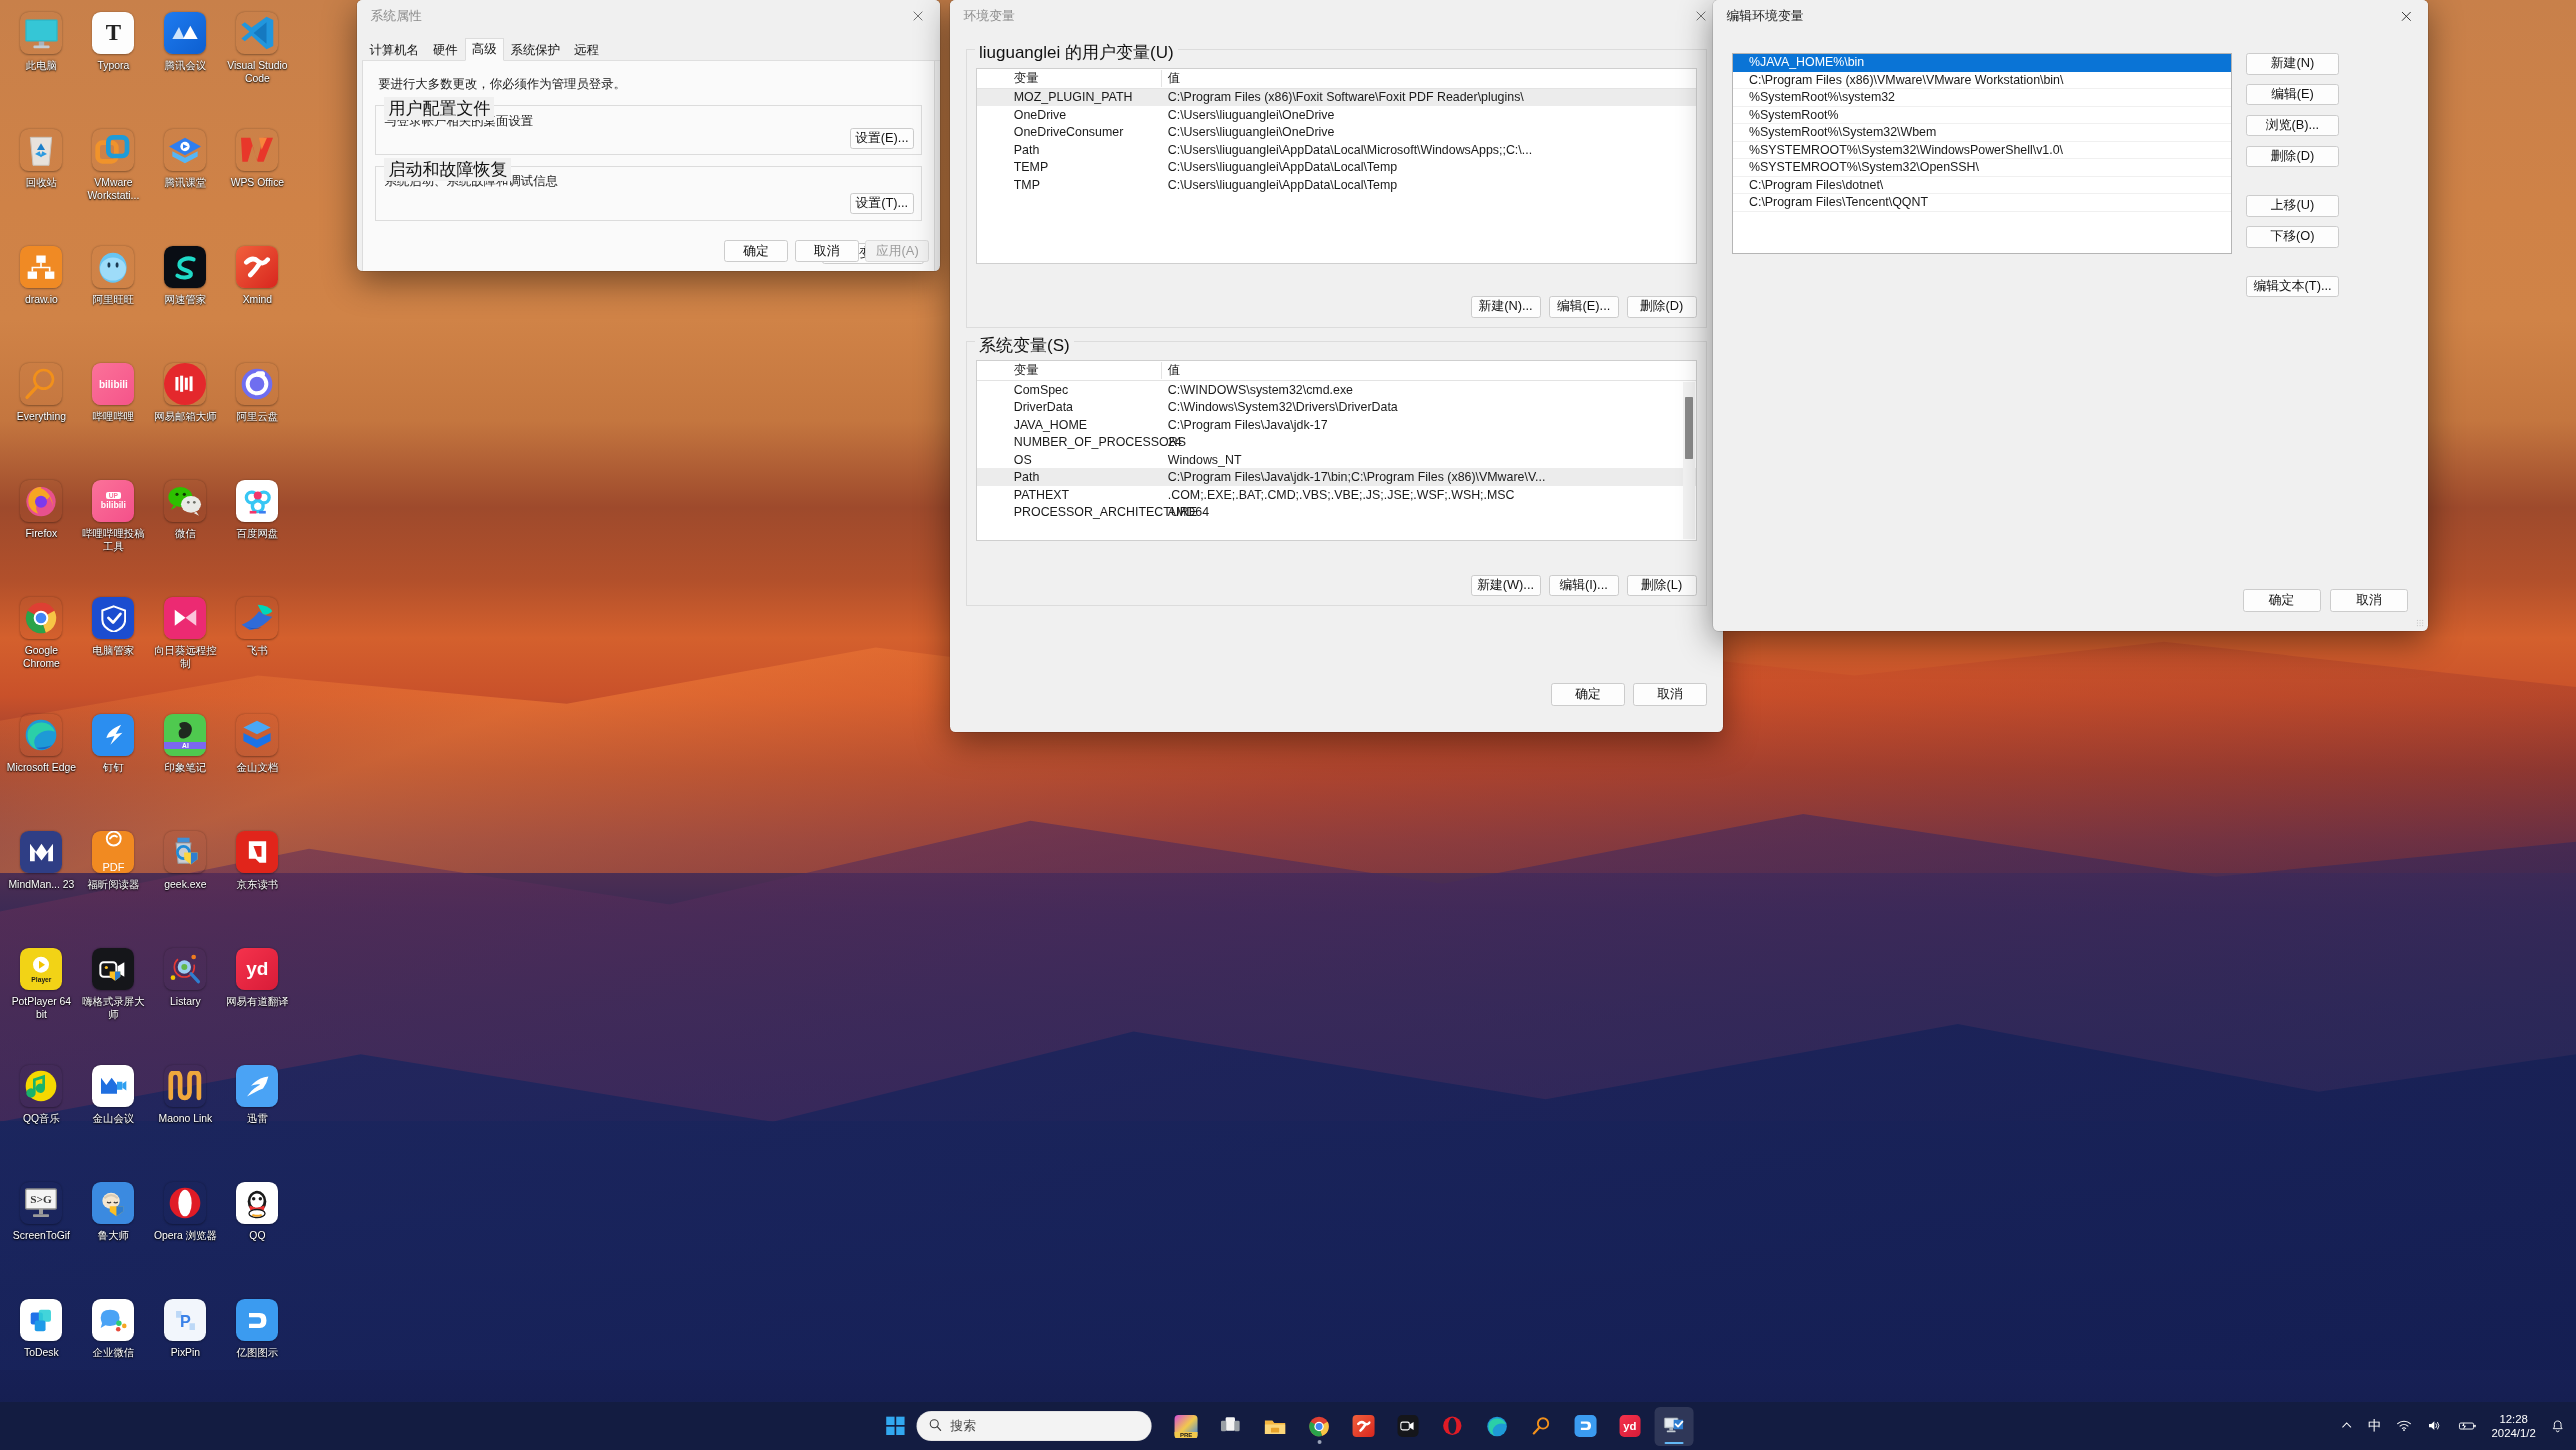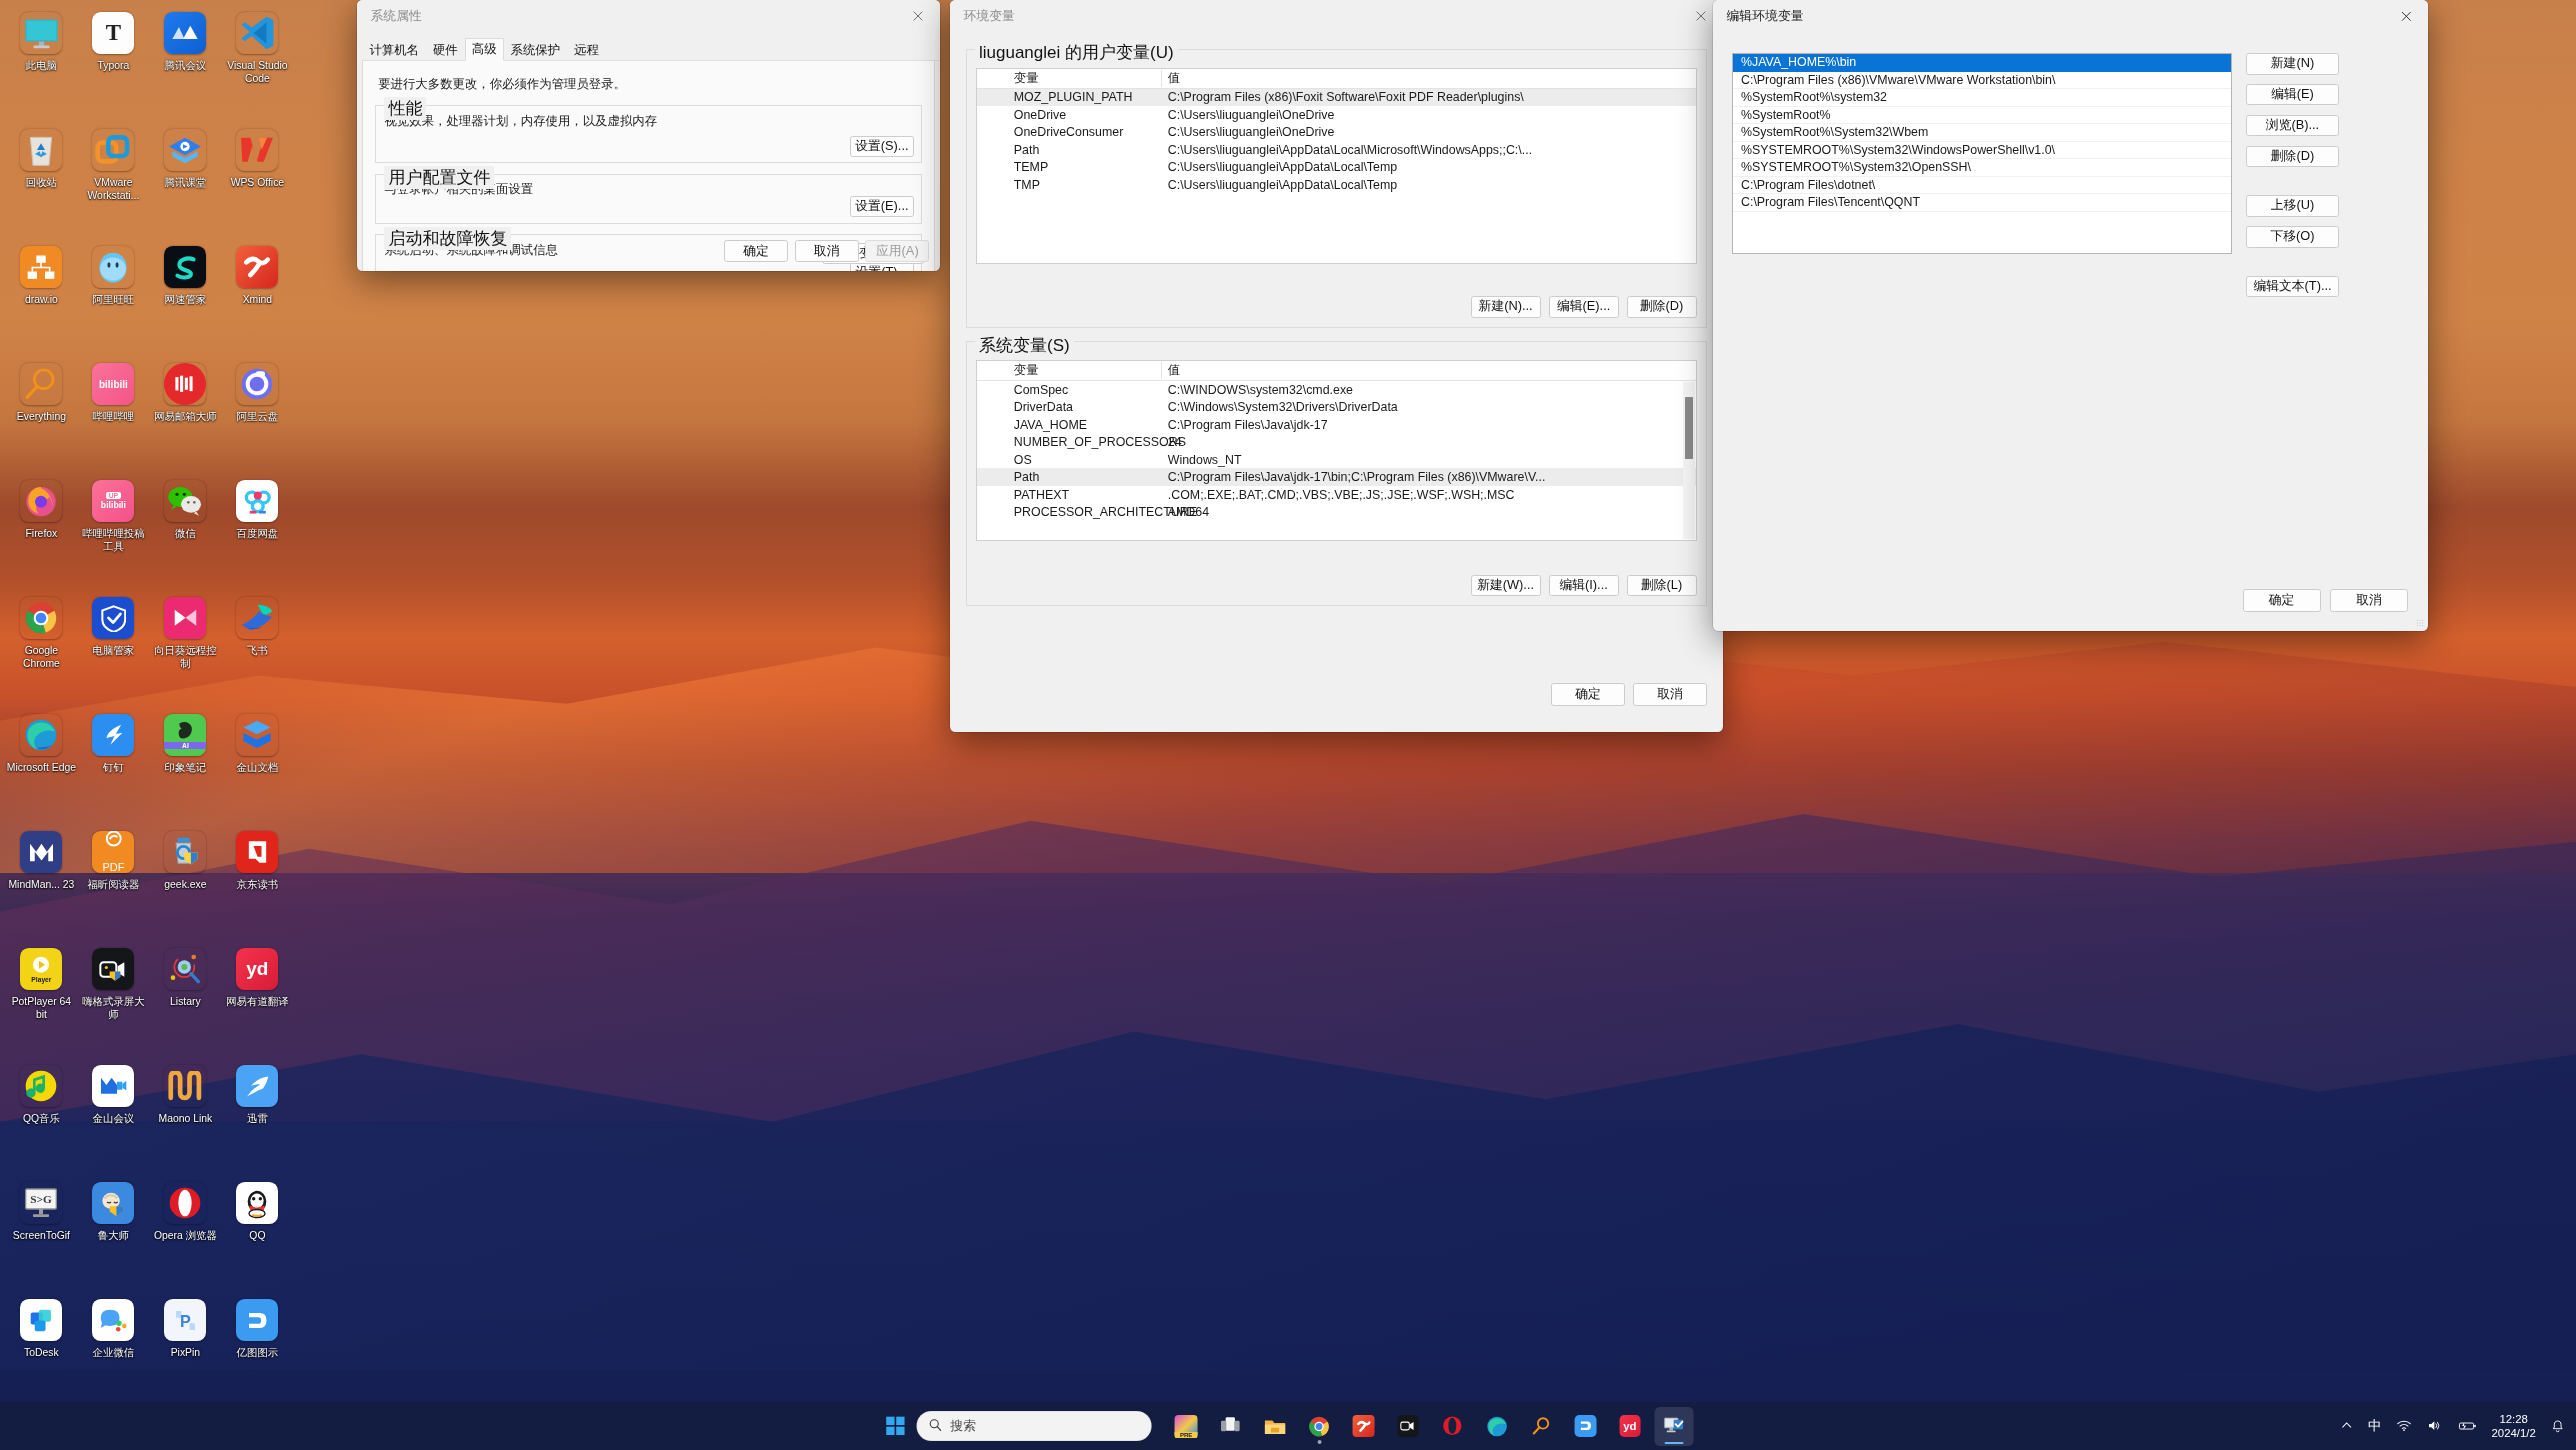--- a/index.html
+++ b/index.html
@@ -206,21 +206,21 @@
 
   
   #win-editenv { left: 1713px; top: 0px; width: 715px; height: 631px; border-top-left-radius:5.4px; border-top-right-radius:5.4px;}
   #ee-body { position: relative; height: 598px; }
   #ee-list {
     position: absolute; left: 19px; top: 20px; width: 500px; height: 201px;
     background: #fff; border: 0.7px solid #b5b5b5; overflow: hidden;
   }
   .ee-row {
     height: 17.5px; display: flex; align-items: center;
-    padding-left: 8px; font-size: 12.4px;
+    padding-left: 16px; font-size: 12.4px;
     border-bottom: 0.7px solid #f0f0f0; white-space: nowrap; cursor: default;
   }
   .ee-row.sel { background: #0a74d6; color: #fff; border-bottom-color: #0a74d6; }
   #ee-sidebtns {
     position: absolute; left: 533px; top: 20px; width: 74px;
     display: flex; flex-direction: column;
   }
   #ee-sidebtns .btn { width: 93px; height: 21.5px; text-align: right; }
   .gap-sm { height: 9.4px; }
   .gap-lg { height: 28px; }
@@ -867,25 +867,20 @@
     <div class="tab">计算机名</div>
     <div class="tab">硬件</div>
     <div class="tab selected">高级</div>
     <div class="tab">系统保护</div>
     <div class="tab">远程</div>
   </div>
 
   <div id="sp-panel">
     <div class="sp-lead">要进行大多数更改，你必须作为管理员登录。</div>
 
-    <div class="grp" id="grp-perf">
-      <div class="grp-title">性能</div>
-      <div class="grp-body">视觉效果，处理器计划，内存使用，以及虚拟内存</div>
-      <div class="btn grpbtn">设置(S)...</div>
-    </div>
 
     <div class="grp" id="grp-profile">
       <div class="grp-title">用户配置文件</div>
       <div class="grp-body">与登录帐户相关的桌面设置</div>
       <div class="btn grpbtn">设置(E)...</div>
     </div>
 
     <div class="grp" id="grp-startup">
       <div class="grp-title">启动和故障恢复</div>
       <div class="grp-body">系统启动、系统故障和调试信息</div>

